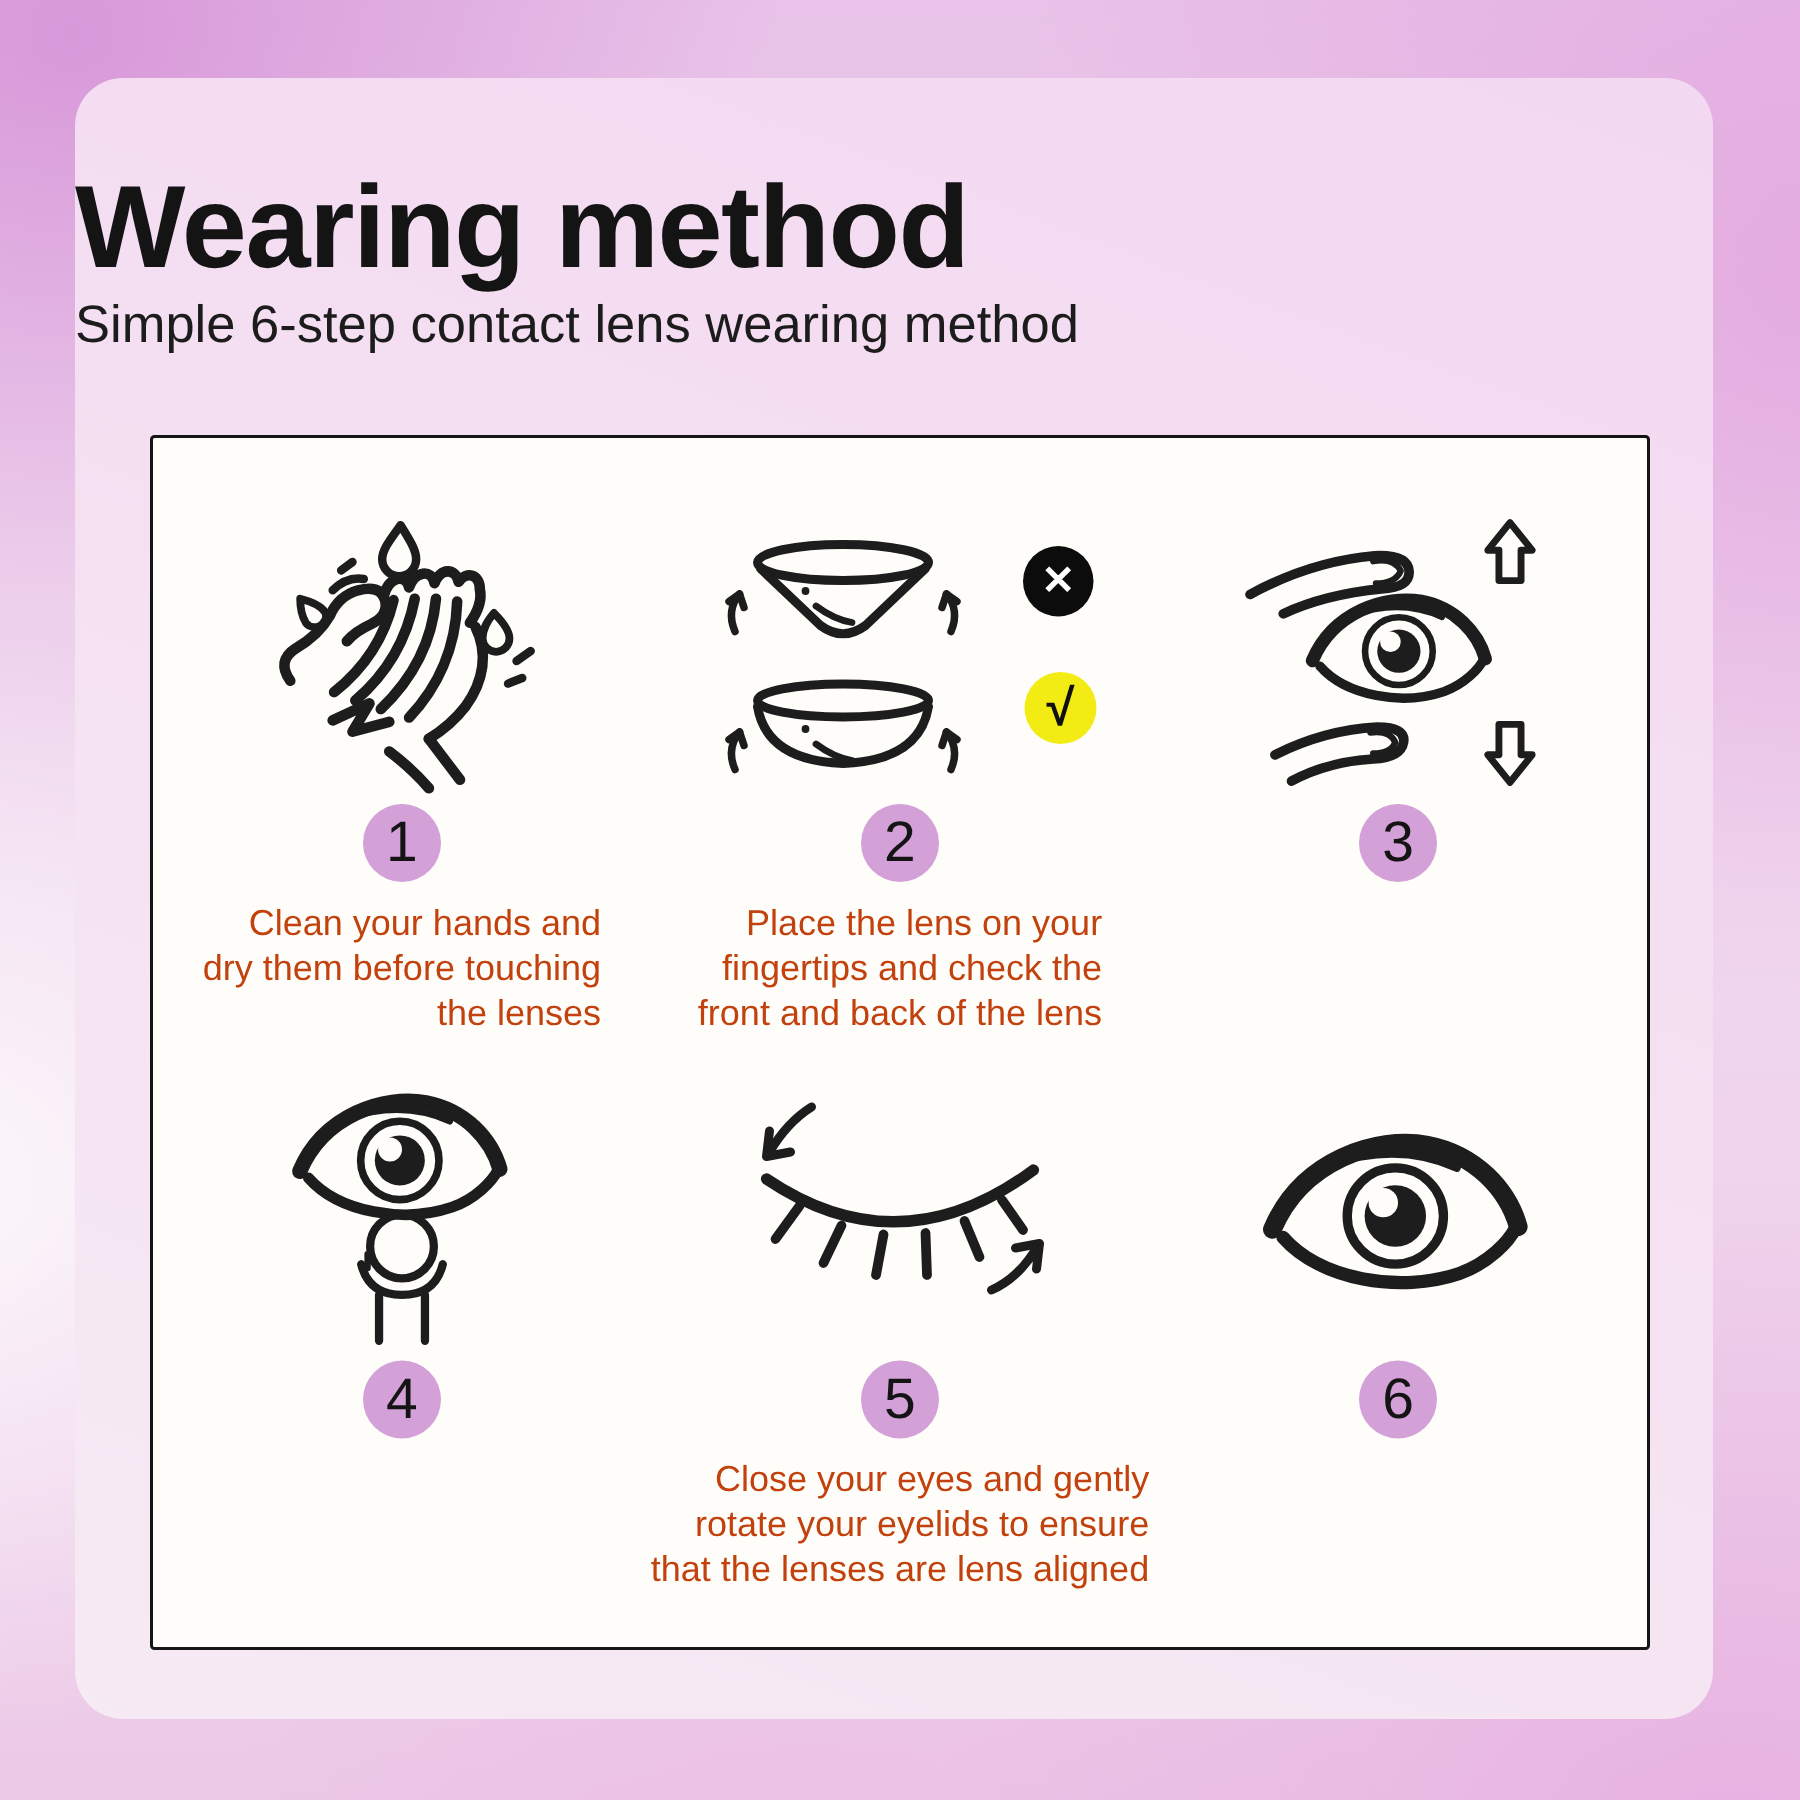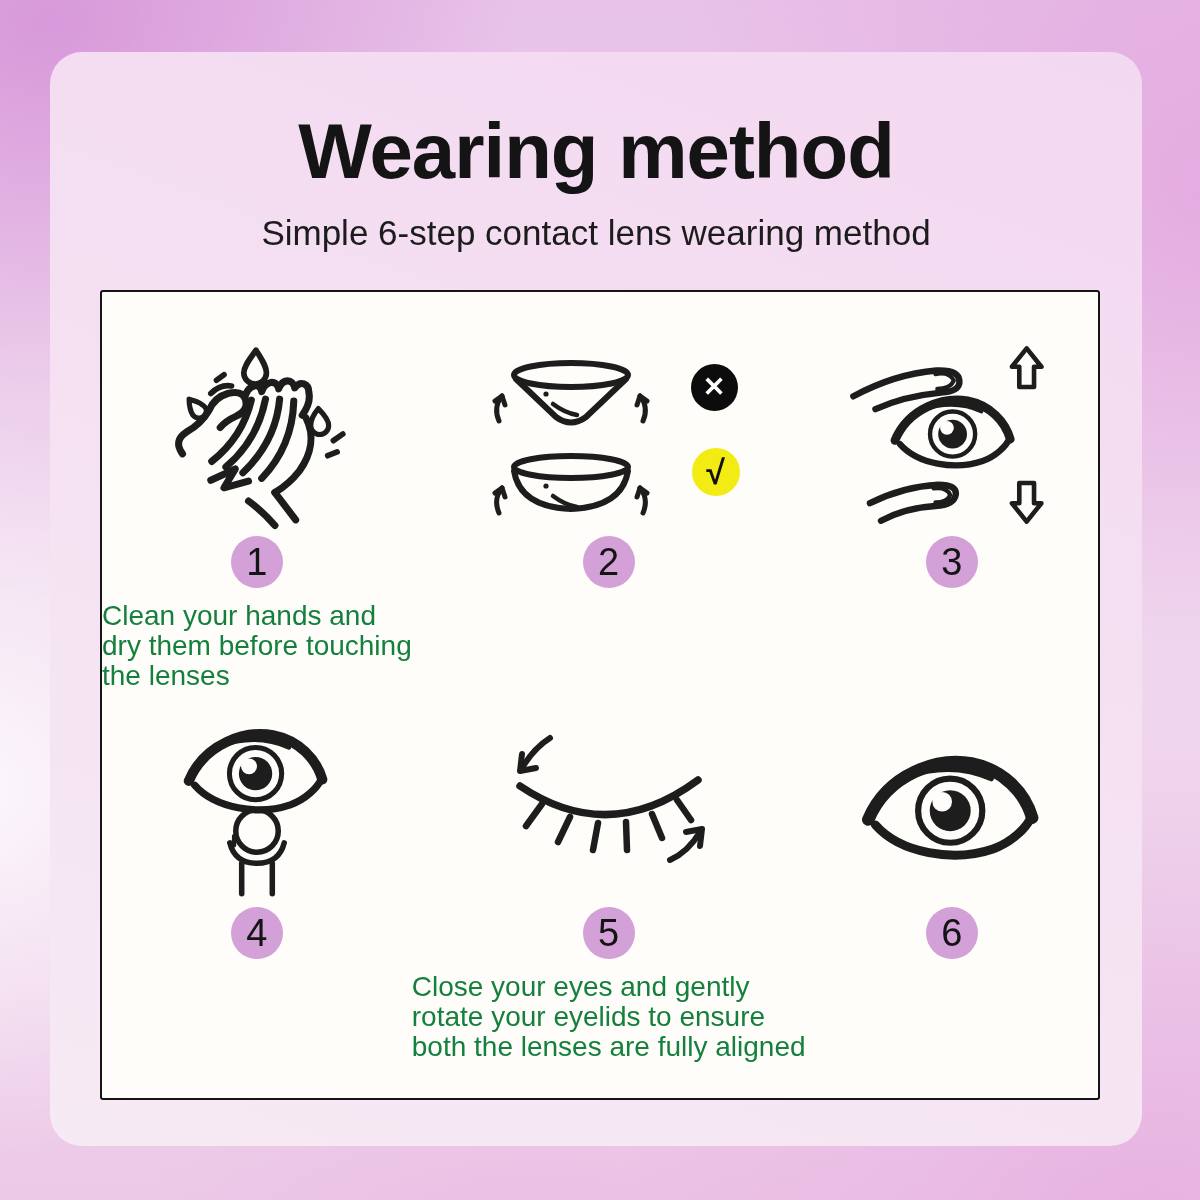--- a/index.html
+++ b/index.html
@@ -13,26 +13,26 @@
       radial-gradient(860px 700px at 96% 102%, rgba(226,152,219,.48), rgba(226,152,219,0) 62%),
       radial-gradient(760px 620px at -4% 66%, rgba(255,255,255,.85), rgba(255,255,255,0) 60%),
       radial-gradient(700px 500px at 45% 108%, rgba(234,176,226,.45), rgba(234,176,226,0) 60%),
       linear-gradient(180deg, #e8c2e8 0%, #f0d8ee 50%, #ecc9e7 100%);
   }
   .panel {
     position:absolute; left:50px; top:52px; width:1092px; height:1094px;
     border-radius:32px;
     background: linear-gradient(200deg, #f3d8f1 0%, #f5e2f2 55%, #f6eaf4 100%);
   }
-  .header { text-align:center; }
+  .header { text-align:left; }
   .title {
     margin-top:54px; font-size:78px; font-weight:bold; letter-spacing:-1px;
     color:#141414;
   }
-  .subtitle { margin-top:16px; font-size:35px; color:#1c1c1c; }
+  .subtitle { margin-top:0; font-size:35px; color:#1c1c1c; }
   .card {
     position:absolute; left:100px; top:290px; width:1000px; height:810px;
     background:#fefdfa; border:2px solid #151515; border-radius:3px;
   }
   .grid {
     display:grid; width:100%; height:100%;
     grid-template-columns:repeat(3, 1fr);
     grid-template-rows:405px 401px;
   }
   .step { display:flex; flex-direction:column; align-items:center; }
@@ -41,22 +41,22 @@
   .icon-box { height:186px; display:flex; align-items:center; justify-content:center; position:relative; }
   .row2 .icon-box { height:182px; }
   .icon-box svg { display:block; }
   .num-badge {
     margin-top:8px; width:52px; height:52px; border-radius:50%;
     background:#d3a0d8; color:#141414;
     display:flex; align-items:center; justify-content:center;
     font-size:38px; line-height:1;
   }
   .caption {
-    margin-top:13px; font-size:28px; line-height:30px; color:#15803d;
-    text-align:left; white-space:pre;
+    margin-top:13px; font-size:24px; line-height:30px; color:#c2410c;
+    text-align:right; white-space:pre;
   }
   .lens-box { width:286px; }
   .lens-box svg { margin-right:76px; }
   .check-badge {
     position:absolute; border-radius:50%;
     display:flex; align-items:center; justify-content:center; line-height:1;
   }
   .badge-wrong {
     right:14px; top:22px; width:47px; height:47px;
     background:#0c0c0c; color:#ffffff; font-size:27px; font-weight:bold;
@@ -150,20 +150,23 @@
         <div class="check-badge badge-wrong">
           <span>✕</span>
         </div>
         <div class="check-badge badge-right">
           <span>√</span>
         </div>
       </div>
       <div class="num-badge">
         <span>2</span>
       </div>
+      <div class="caption">Place the lens on your
+fingertips and check the
+front and back of the lens</div>
     </div>
 
     <div class="step row1">
       <div class="icon-box">
         <svg width="212" height="192" viewBox="0 0 230 208">
           <use href="#eye-symbol" x="42" y="50" width="150" height="102"></use>
           <g fill="none" stroke="#1d1d1d" stroke-width="7" stroke-linecap="round" stroke-linejoin="round">
             <path d="M8 62 Q52 38 98 34 Q122 33 123 45 Q124 57 103 58 Q62 62 32 76"></path>
             <path d="M97 38 Q112 35 117 45 Q113 54 99 54" stroke-width="4.5"></path>
             <path d="M26 178 Q62 160 100 158 Q121 158 119 169 Q117 180 97 181 Q64 183 38 197"></path>
@@ -212,21 +215,21 @@
             <path d="M186 136 Q204 128 216 108" stroke-width="6"></path>
             <path d="M218 105 L216 122 M218 105 L202 108" stroke-width="6"></path>
           </g>
         </svg>
       </div>
       <div class="num-badge">
         <span>5</span>
       </div>
       <div class="caption">Close your eyes and gently
 rotate your eyelids to ensure
-both the lenses are fully aligned</div>
+that the lenses are lens aligned</div>
     </div>
 
     <div class="step row2">
       <div class="icon-box">
         <svg width="196" height="134" viewBox="0 0 220 150">
           <use href="#eye-symbol" width="220" height="150"></use>
         </svg>
       </div>
       <div class="num-badge">
         <span>6</span>

